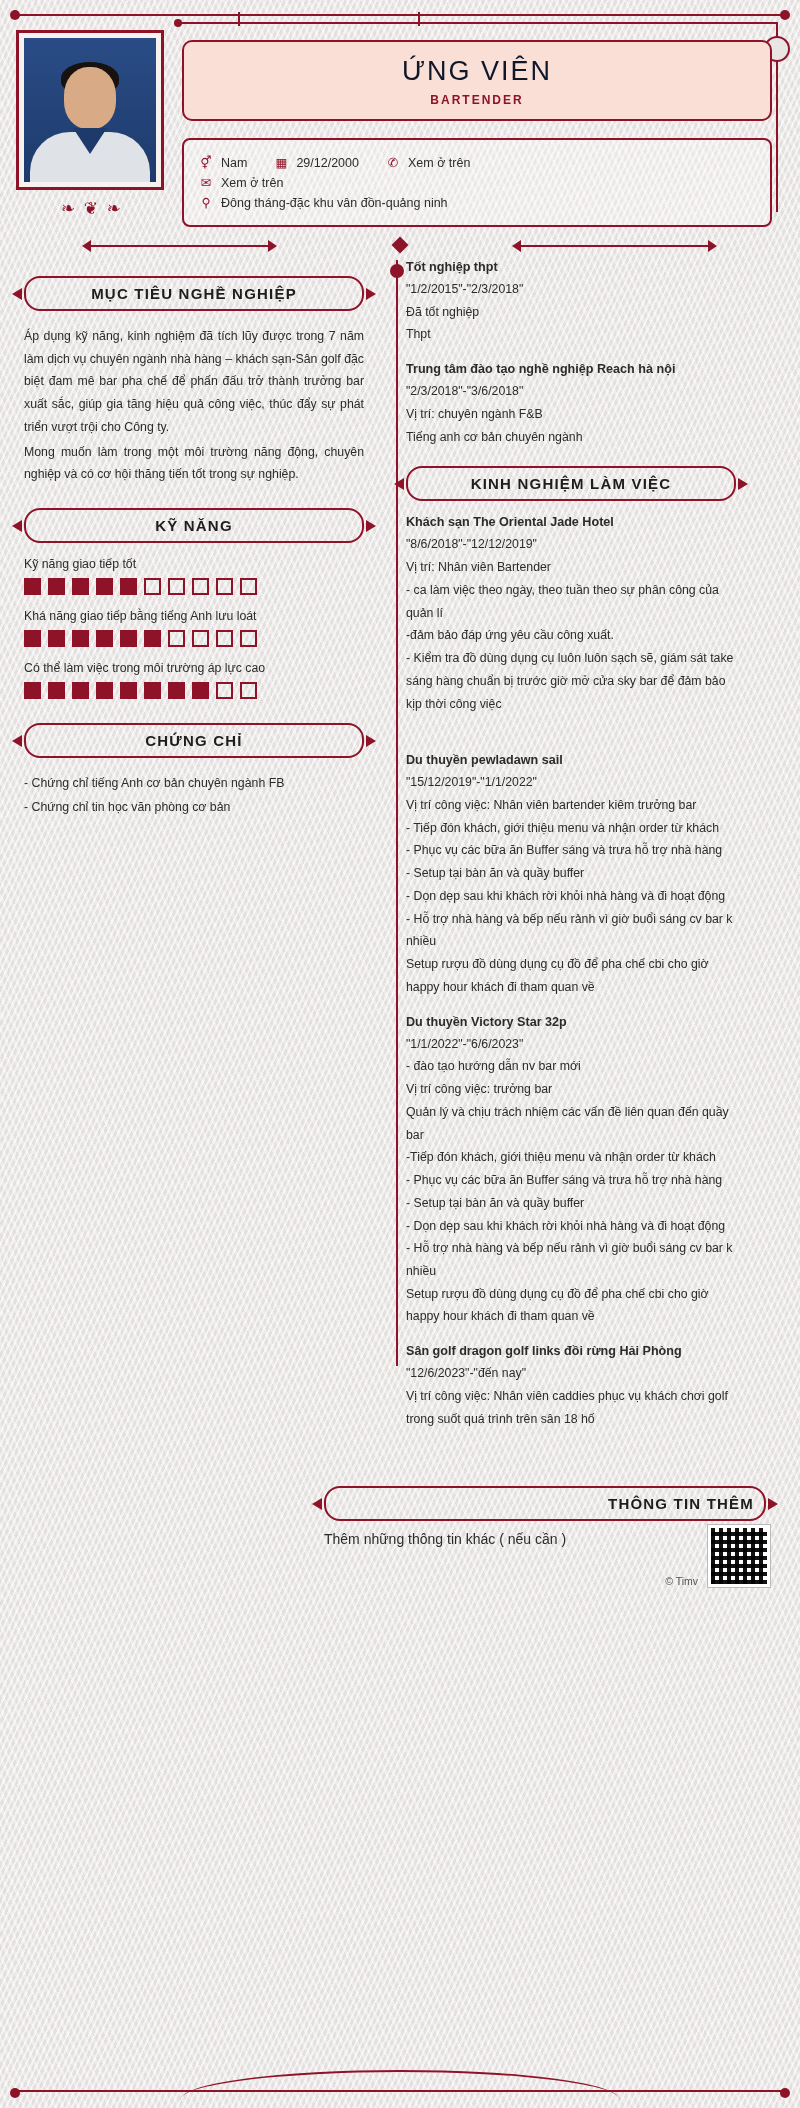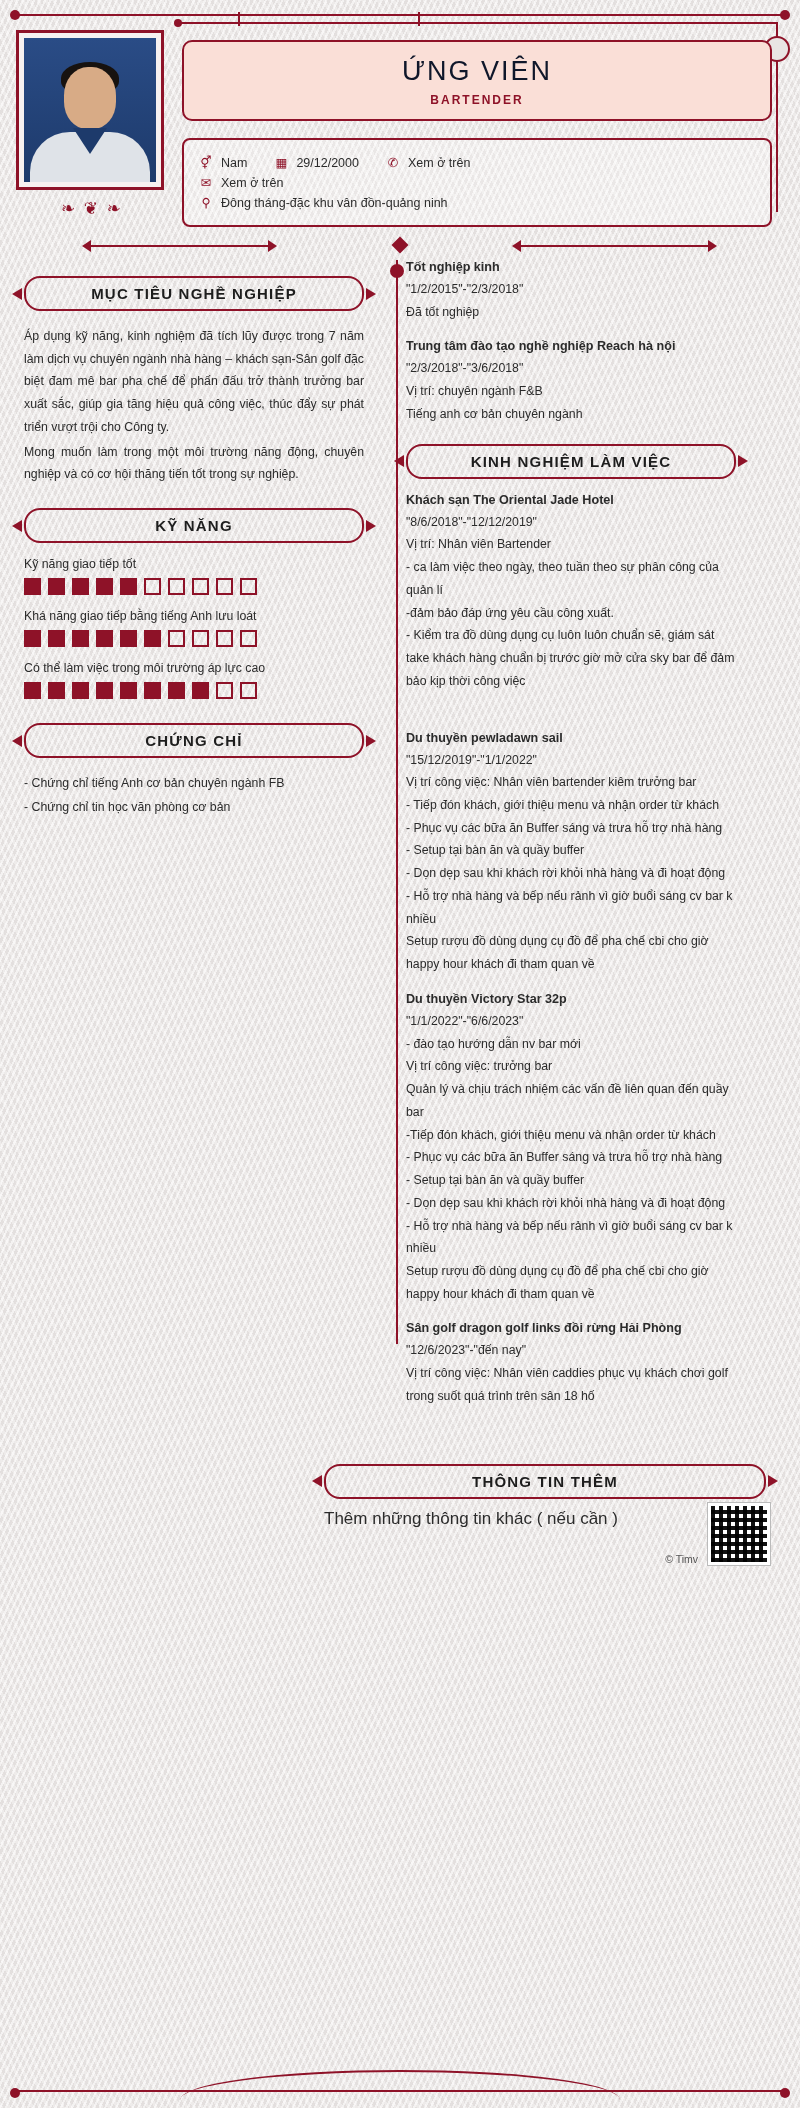--- a/index.html
+++ b/index.html
@@ -182,21 +182,21 @@
   .entry-gap { height: 22px; }
 
   
   .footer { position: relative; padding: 0 24px 60px; }
   .footer-title-wrap {
     margin-left: 300px; margin-right: 10px;
     border: 2px solid #8e1228; border-radius: 16px; padding: 7px 10px; text-align: center;
     position: relative;
   }
   .footer-body { margin-left: 300px; margin-top: 10px; position: relative; min-height: 70px; }
-  .footer-text { font-size: 17px; }
+  .footer-text { font-size: 14px; }
   .qr {
     position: absolute; right: 6px; top: -6px; width: 62px; height: 62px;
     background:
       repeating-linear-gradient(90deg, #111 0 4px, #fff 4px 8px),
       repeating-linear-gradient(0deg, #111 0 4px, #fff 4px 8px);
     background-blend-mode: multiply;
     border: 3px solid #fff; outline: 1px solid #bbb;
   }
   .credit { position: absolute; right: 78px; top: 44px; font-size: 10.5px; color: #555; }
 </style>
@@ -342,43 +342,44 @@
         <div class="sec-title">CHỨNG CHỈ</div>
       </div>
       <div class="cert-line">- Chứng chỉ tiếng Anh cơ bản chuyên ngành FB</div>
       <div class="cert-line">- Chứng chỉ tin học văn phòng cơ bản</div>
     </div>
 
     <div class="col-right">
 
 
       <div class="entry">
-        <div class="entry-title">Tốt nghiệp kinh</div>
+        <div class="entry-title">Tốt nghiệp thpt</div>
         <div class="entry-line">"1/2/2015"-"2/3/2018"</div>
         <div class="entry-line">Đã tốt nghiệp</div>
+        <div class="entry-line">Thpt</div>
       </div>
 
       <div class="entry">
         <div class="entry-title">Trung tâm đào tạo nghề nghiệp Reach hà nội</div>
         <div class="entry-line">"2/3/2018"-"3/6/2018"</div>
         <div class="entry-line">Vị trí: chuyên ngành F&amp;B</div>
         <div class="entry-line">Tiếng anh cơ bản chuyên ngành</div>
       </div>
 
       <div class="sec-title-wrap arrowed" style="margin-top:18px;">
         <div class="sec-title">KINH NGHIỆM LÀM VIỆC</div>
       </div>
 
       <div class="entry">
         <div class="entry-title">Khách sạn The Oriental Jade Hotel</div>
         <div class="entry-line">"8/6/2018"-"12/12/2019"</div>
         <div class="entry-line">Vị trí: Nhân viên Bartender</div>
         <div class="entry-line">- ca làm việc theo ngày, theo tuần theo sự phân công của quản lí</div>
         <div class="entry-line">-đảm bảo đáp ứng yêu cầu công xuất.</div>
-        <div class="entry-line">- Kiểm tra đồ dùng dụng cụ luôn luôn chuẩn sẽ, giám sát take khách hàng chuẩn bị trước giờ mở cửa sky bar để đảm bảo kịp thời công việc</div>
+        <div class="entry-line">- Kiểm tra đồ dùng dụng cụ luôn luôn sạch sẽ, giám sát take sáng hàng chuẩn bị trước giờ mở cửa sky bar để đảm bảo kịp thời công việc</div>
       </div>
       <div class="entry-gap"></div>
 
       <div class="entry">
         <div class="entry-title">Du thuyền pewladawn sail</div>
         <div class="entry-line">"15/12/2019"-"1/1/2022"</div>
         <div class="entry-line">Vị trí công việc: Nhân viên bartender kiêm trưởng bar</div>
         <div class="entry-line">- Tiếp đón khách, giới thiệu menu và nhận order từ khách</div>
         <div class="entry-line">- Phục vụ các bữa ăn Buffer sáng và trưa hỗ trợ nhà hàng</div>
         <div class="entry-line">- Setup tại bàn ăn và quầy buffer</div>
@@ -403,21 +404,21 @@
 
       <div class="entry">
         <div class="entry-title">Sân golf dragon golf links đồi rừng Hải Phòng</div>
         <div class="entry-line">"12/6/2023"-"đến nay"</div>
         <div class="entry-line">Vị trí công việc: Nhân viên caddies phục vụ khách chơi golf trong suốt quá trình trên sân 18 hố</div>
       </div>
     </div>
   </div>
 
   <div class="footer">
-    <div class="footer-title-wrap arrowed sec-title-wrap" style="margin:0 10px 0 300px;">
+    <div class="footer-title-wrap arrowed sec-title-wrap" style="margin:0 10px 0 300px;text-align:right;">
       <div class="sec-title">THÔNG TIN THÊM</div>
     </div>
     <div class="footer-body">
       <div class="footer-text">Thêm những thông tin khác ( nếu cần )</div>
       <div class="qr"></div>
       <div class="credit">© Timv</div>
     </div>
   </div>
 
   <div class="frame-bottom-arc"></div>

